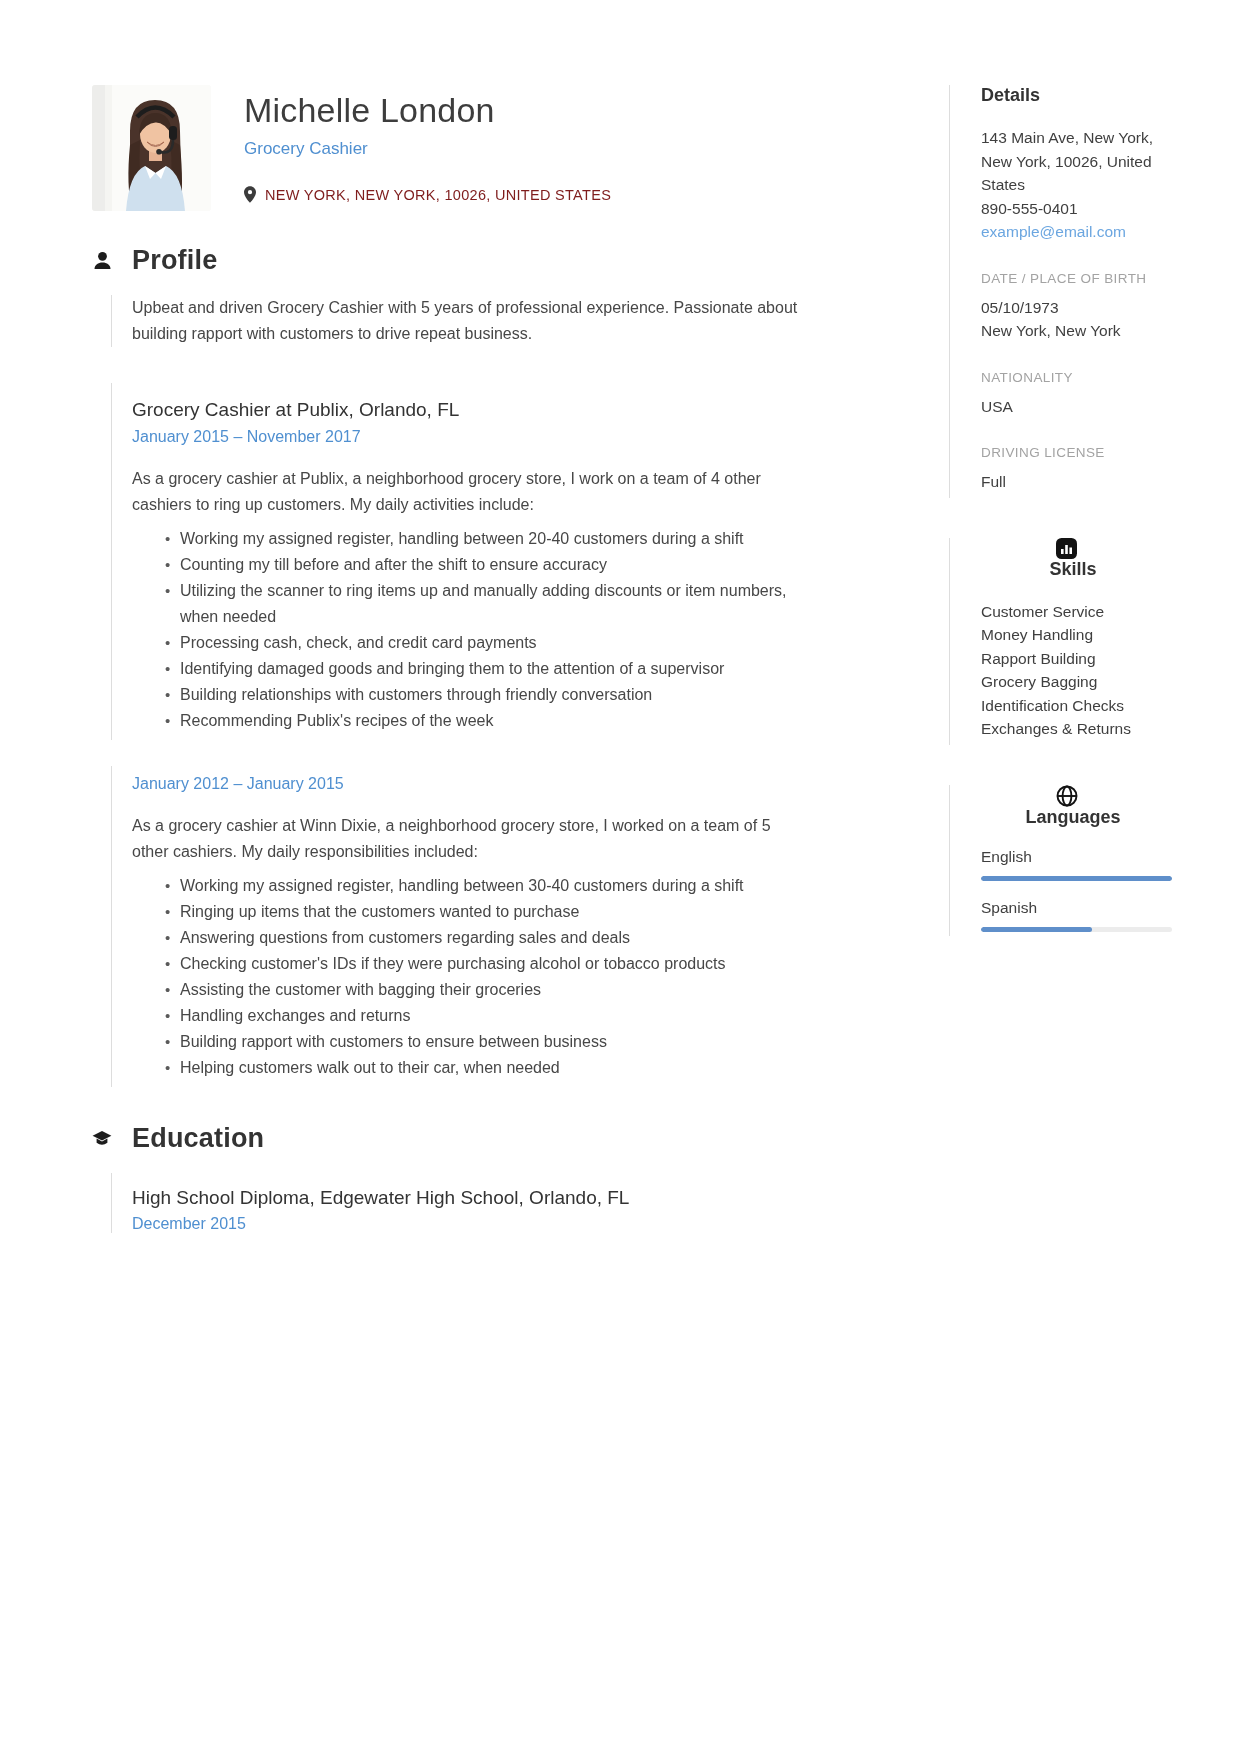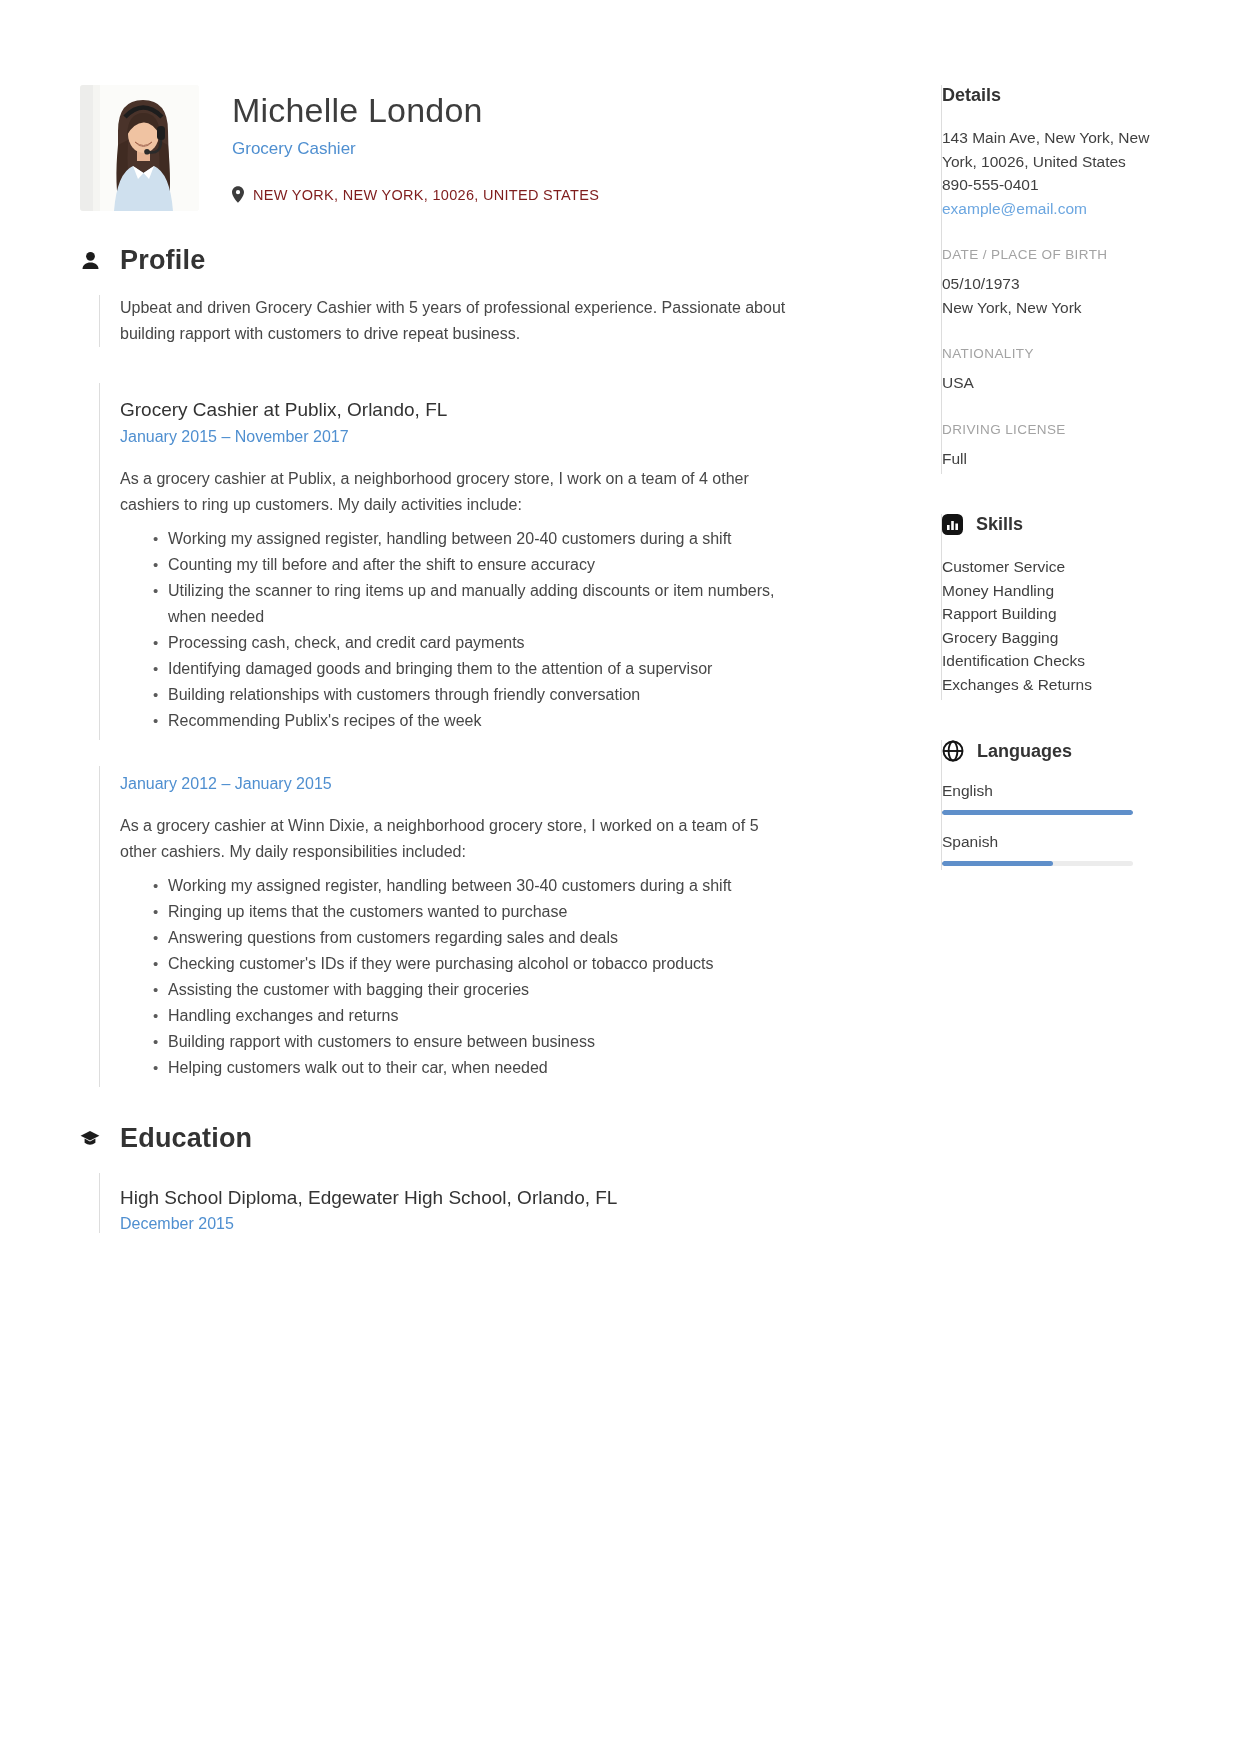--- a/index.html
+++ b/index.html
@@ -5,21 +5,21 @@
   :root{
     --accent:#4f8fd0; --link:#6ba6e0; --bar-fill:#5f8fca; --bar-track:#ececec;
     --heading-text:#333333; --body-text:#474747; --muted-label:#a3a3a3; --divider:#dddddd;
   }
   *{margin:0;padding:0;box-sizing:border-box;}
   html,body{background:#fff;}
   body{font-family:"Liberation Sans","DejaVu Sans",sans-serif;color:var(--body-text);}
   .page{position:relative;width:1239px;height:1754px;background:#ffffff;overflow:hidden;}
 
   
-  .main{position:absolute;left:80px;top:85px;width:714px;}
+  .main{position:absolute;left:92px;top:85px;width:714px;}
   .header{display:flex;margin-bottom:34px;}
   .photo{width:119px;height:126px;border-radius:3px;overflow:hidden;flex:0 0 auto;background:#fbfbfa;}
   .photo svg{display:block;width:119px;height:126px;}
   .header-text{margin-left:33px;padding-top:6px;}
   h1.name{font-size:34px;font-weight:400;color:#3d3d3d;letter-spacing:.2px;}
   .job-subtitle{font-size:17px;color:var(--accent);margin-top:9px;}
   .location-row{display:flex;align-items:center;margin-top:27px;}
   .location-row .pin{display:inline-flex;margin-right:9px;}
   .location-text{font-size:14.5px;color:#7f1d1d;letter-spacing:.3px;}
 
@@ -36,24 +36,24 @@
   .job h3,.edu h3{font-size:19px;font-weight:400;color:var(--heading-text);padding-top:14px;}
   .dates{font-size:16px;color:var(--accent);margin-top:7px;}
   .job .intro{margin-top:20px;}
   ul.bullets{list-style:none;margin-top:8px;margin-left:33px;}
   ul.bullets li{position:relative;padding-left:15px;font-size:16px;line-height:26px;color:var(--body-text);}
   ul.bullets li::before{content:"\2022";position:absolute;left:0;top:0;color:#5a5a5a;font-size:15px;}
   .edu .dates{margin-top:6px;}
 
   
   .sidebar{position:absolute;left:941px;top:85px;width:224px;}
-  .side-block{border-left:1px solid var(--divider);padding-bottom:4px;}
+  .side-block{border-left:1px solid var(--divider);padding-left:31px;padding-bottom:4px;margin-left:8px;}
   .side-block + .side-block{margin-top:40px;}
   .side-head{font-size:18px;font-weight:700;color:var(--heading-text);}
-  .side-head-row{display:flex;align-items:center;margin-bottom:20px;}
+  .side-head-row{display:flex;align-items:center;margin-bottom:20px;flex-direction:column;}
   .side-head-row .side-icon{display:inline-flex;margin-right:13px;}
   .side-text{font-size:15.5px;line-height:23.5px;color:#3f3f3f;}
   .addr{margin-top:20px;}
   .email-link{display:inline-block;font-size:15.5px;line-height:23.5px;color:var(--link);text-decoration:none;cursor:pointer;}
   .side-label{font-size:13.5px;color:var(--muted-label);letter-spacing:.4px;margin-top:27px;margin-bottom:10px;}
   ul.skills{list-style:none;}
   ul.skills li{font-size:15.5px;line-height:23.5px;color:#3f3f3f;}
   .lang{margin-top:18px;}
   .lang:first-of-type{margin-top:0;}
   .lang-name{font-size:15.5px;color:#3f3f3f;}

